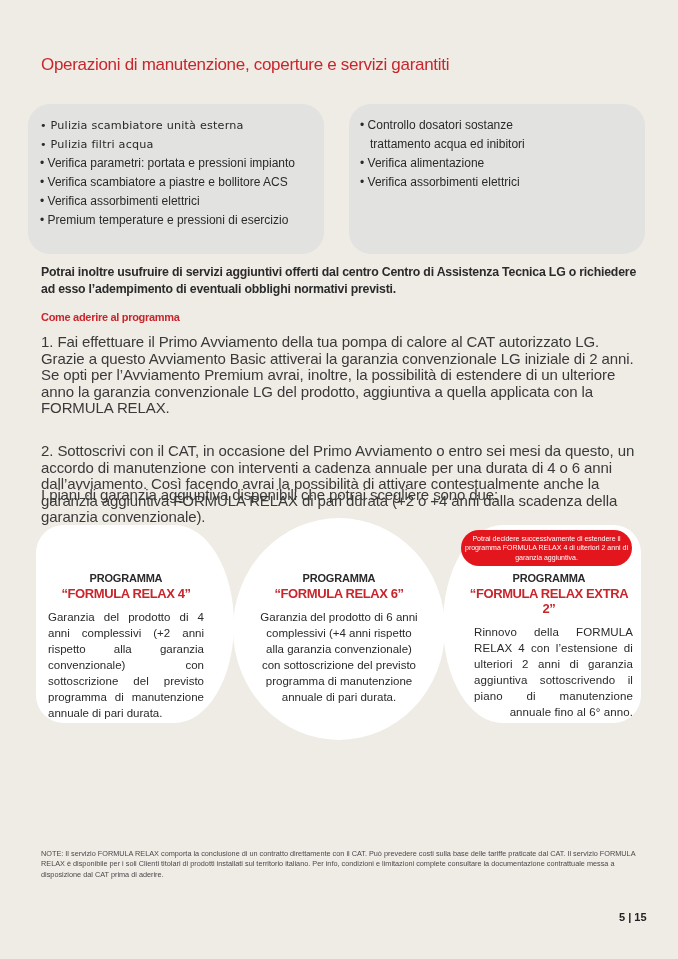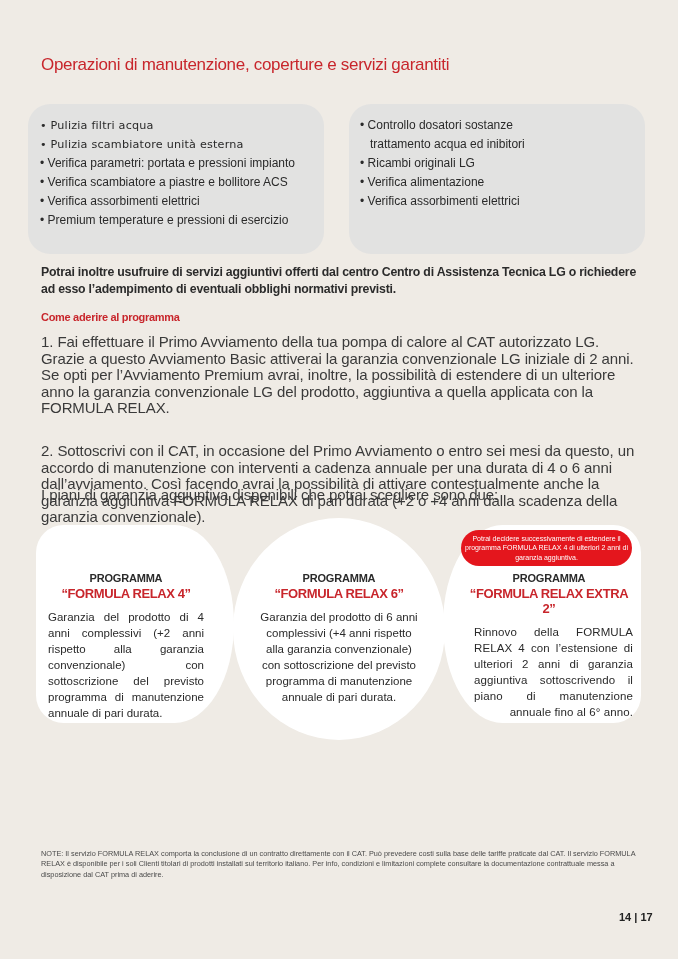--- a/index.html
+++ b/index.html
@@ -103,33 +103,32 @@
     font-size: 11px; font-weight: bold; color: #222;
   }
 </style>
 </head>
 <body>
 
 <h1 id="title-ops" class="h-red">Operazioni di manutenzione, coperture e servizi garantiti</h1>
 
 <div id="box-left" class="gray-box">
   <ul>
+    <li>Pulizia scambiatore unità esterna</li>
     <li>Pulizia filtri acqua</li>
-    <li>Pulizia scambiatore unità esterna</li>
     <li>Verifica parametri: portata e pressioni impianto</li>
     <li>Verifica scambiatore a piastre e bollitore ACS</li>
     <li>Verifica assorbimenti elettrici</li>
     <li>Premium temperature e pressioni di esercizio</li>
   </ul>
 </div>
 
 <div id="box-right" class="gray-box">
   <ul>
     <li style="width:210px">Controllo dosatori sostanze trattamento acqua ed inibitori</li>
-    <li>Ricambi originali LG</li>
     <li>Verifica alimentazione</li>
     <li>Verifica assorbimenti elettrici</li>
   </ul>
 </div>
 
 <p id="extra-text">Potrai inoltre usufruire di servizi aggiuntivi offerti dal centro Centro di Assistenza Tecnica LG o richiedere ad esso l’adempimento di eventuali obblighi normativi previsti.</p>
 
 <h2 id="title-join" class="h-red">Come aderire al programma</h2>
 
 <p id="para-1" class="para">1. Fai effettuare il Primo Avviamento della tua pompa di calore al CAT autorizzato LG. Grazie a questo Avviamento Basic attiverai la garanzia convenzionale LG iniziale di 2 anni. Se opti per l’Avviamento Premium avrai, inoltre, la possibilità di estendere di un ulteriore anno la garanzia convenzionale LG del prodotto, aggiuntiva a quella applicata con la FORMULA RELAX.</p>
@@ -155,13 +154,13 @@
 <div id="red-note">Potrai decidere successivamente di estendere il programma FORMULA RELAX 4 di ulteriori 2 anni di garanzia aggiuntiva.</div>
 
 <div id="ci-3" class="card-inner">
   <div class="card-label">PROGRAMMA</div>
   <div class="card-name">“FORMULA RELAX EXTRA 2”</div>
   <div class="card-desc">Rinnovo della FORMULA RELAX 4 con l’estensione di ulteriori 2 anni di garanzia aggiuntiva sottoscrivendo il piano di manutenzione annuale fino al 6° anno.</div>
 </div>
 
 <p id="footnote">NOTE: Il servizio FORMULA RELAX comporta la conclusione di un contratto direttamente con il CAT. Può prevedere costi sulla base delle tariffe praticate dal CAT. Il servizio FORMULA RELAX è disponibile per i soli Clienti titolari di prodotti installati sul territorio italiano. Per info, condizioni e limitazioni complete consultare la documentazione contrattuale messa a disposizione dal CAT prima di aderire.</p>
 
-<div id="page-num">14 | 17</div>
+<div id="page-num">5 | 15</div>
 
 </body></html>

